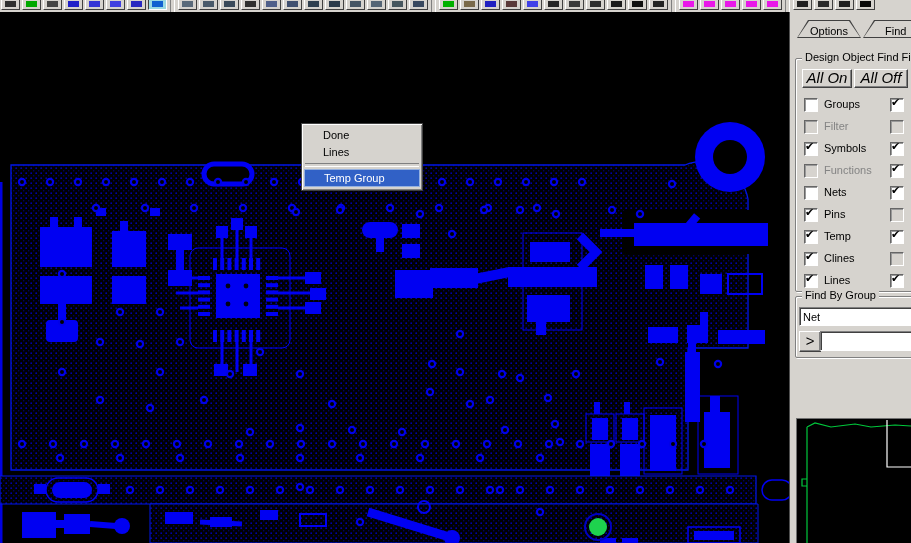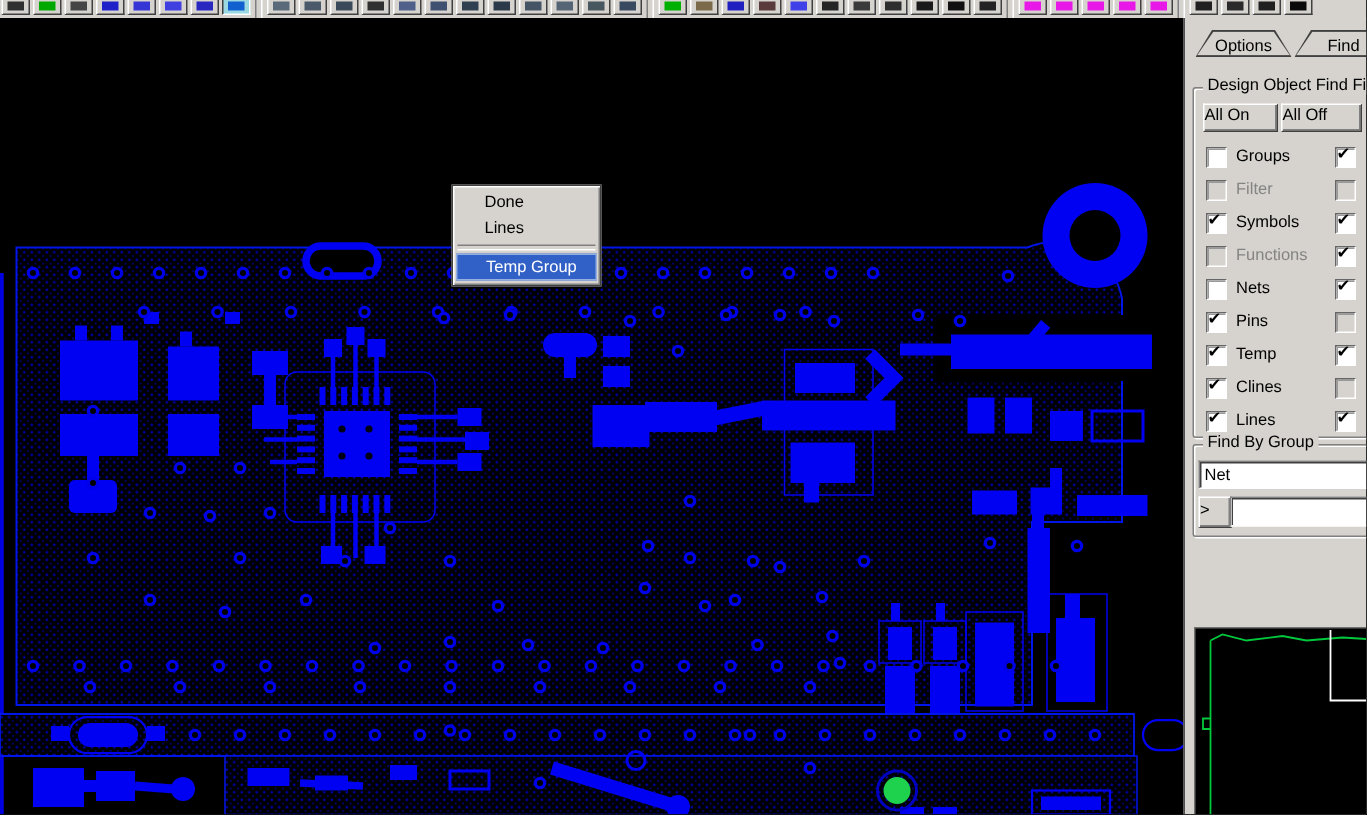--- a/index.html
+++ b/index.html
@@ -9,38 +9,38 @@
   .toolbar{position:absolute;left:0;top:0;width:911px;height:12px;background:#D6D3CE;
            border-bottom:1px solid #1a1a1a;display:flex;align-items:flex-start;overflow:hidden;}
   .tb-btn{flex:0 0 auto;width:19px;height:18px;margin:-8px 1px 0 1px;background:#D6D3CE;
           border:1px solid;border-color:#fff #404040 #404040 #fff;position:relative;box-sizing:border-box;}
   .tb-btn.pressed{background:#9AD8E2;border-color:#404040 #fff #fff #404040;}
   .tb-glyph{position:absolute;left:3px;bottom:2px;width:11px;height:6px;}
   .tb-sep{flex:0 0 auto;width:3px;height:12px;margin:0 2px;border-left:1px solid #808080;border-right:1px solid #fff;}
   
   .canvas{position:absolute;left:0;top:12px;width:789px;height:531px;background:#000;overflow:hidden;}
   
-  .menu{position:absolute;left:301px;top:123px;width:100px;background:#D6D3CE;border:1px solid #404040;
+  .menu{position:absolute;left:301px;top:123px;width:122px;background:#D6D3CE;border:1px solid #404040;
         box-shadow:inset 1px 1px 0 #fff,inset -1px -1px 0 #808080;padding:3px 2px;box-sizing:border-box;z-index:30;}
   .menu-item{height:17px;line-height:17px;font-size:11px;color:#000;padding-left:19px;cursor:default;white-space:nowrap;}
   .menu-item.hl{background:#3161C6;color:#fff;border:1px solid #94B0E0;height:18px;line-height:16px;box-sizing:border-box;}
   .menu-sep{height:2px;border-top:1px solid #808080;border-bottom:1px solid #fff;margin:2px 1px;}
   
   .divider{position:absolute;left:789px;top:12px;width:4px;height:531px;background:#D6D3CE;border-left:1px solid #505050;}
   .panel{position:absolute;left:793px;top:12px;width:118px;height:531px;background:#D6D3CE;overflow:hidden;font-size:11px;color:#000;}
   .tab{position:absolute;top:8px;height:18px;}
   .tab .t-outer{position:absolute;inset:0;background:#404040;
         clip-path:polygon(11px 0,calc(100% - 11px) 0,100% 100%,0 100%);}
   .tab .t-inner{position:absolute;inset:1px;background:#D6D3CE;
         clip-path:polygon(11px 0,calc(100% - 11px) 0,100% 100%,0 100%);}
   .tab .t-label{position:absolute;inset:0;text-align:center;line-height:22px;}
   .gb{position:absolute;border:1px solid #808080;border-radius:2px;box-shadow:inset 1px 1px 0 #fff,1px 1px 0 #fff;}
   .gb-label{position:absolute;top:-8px;left:6px;background:#D6D3CE;padding:0 3px;white-space:nowrap;}
   .btn3d{position:absolute;background:#D6D3CE;border:1px solid;border-color:#fff #404040 #404040 #fff;
-         box-shadow:inset -1px -1px 0 #808080;text-align:left;font-size:11px;height:17px;line-height:15px;cursor:default;}
+         box-shadow:inset -1px -1px 0 #808080;text-align:center;font-size:15px;height:17px;line-height:15px;cursor:default;font-style:italic;}
   .f-row{position:absolute;left:0;right:0;height:14px;}
   .cb{position:absolute;width:12px;height:12px;background:#fff;border:1px solid;border-color:#666 #fff #fff #666;
       box-shadow:inset 1px 1px 0 #999;box-sizing:content-box;}
   .cb.dis{background:#D6D3CE;}
   .cb .chk{position:absolute;top:-3px;left:0;font-size:11px;color:#000;font-family:"DejaVu Sans",sans-serif;}
   .row-label{position:absolute;left:28px;top:0;white-space:nowrap;}
   .row-label.dis{color:#848484;}
   .sunken{position:absolute;background:#fff;border:1px solid;border-color:#808080 #fff #fff #808080;
           box-shadow:inset 1px 1px 0 #404040;font-size:11px;font-family:"Liberation Sans",sans-serif;
           box-sizing:border-box;padding:1px 3px;outline:none;}

